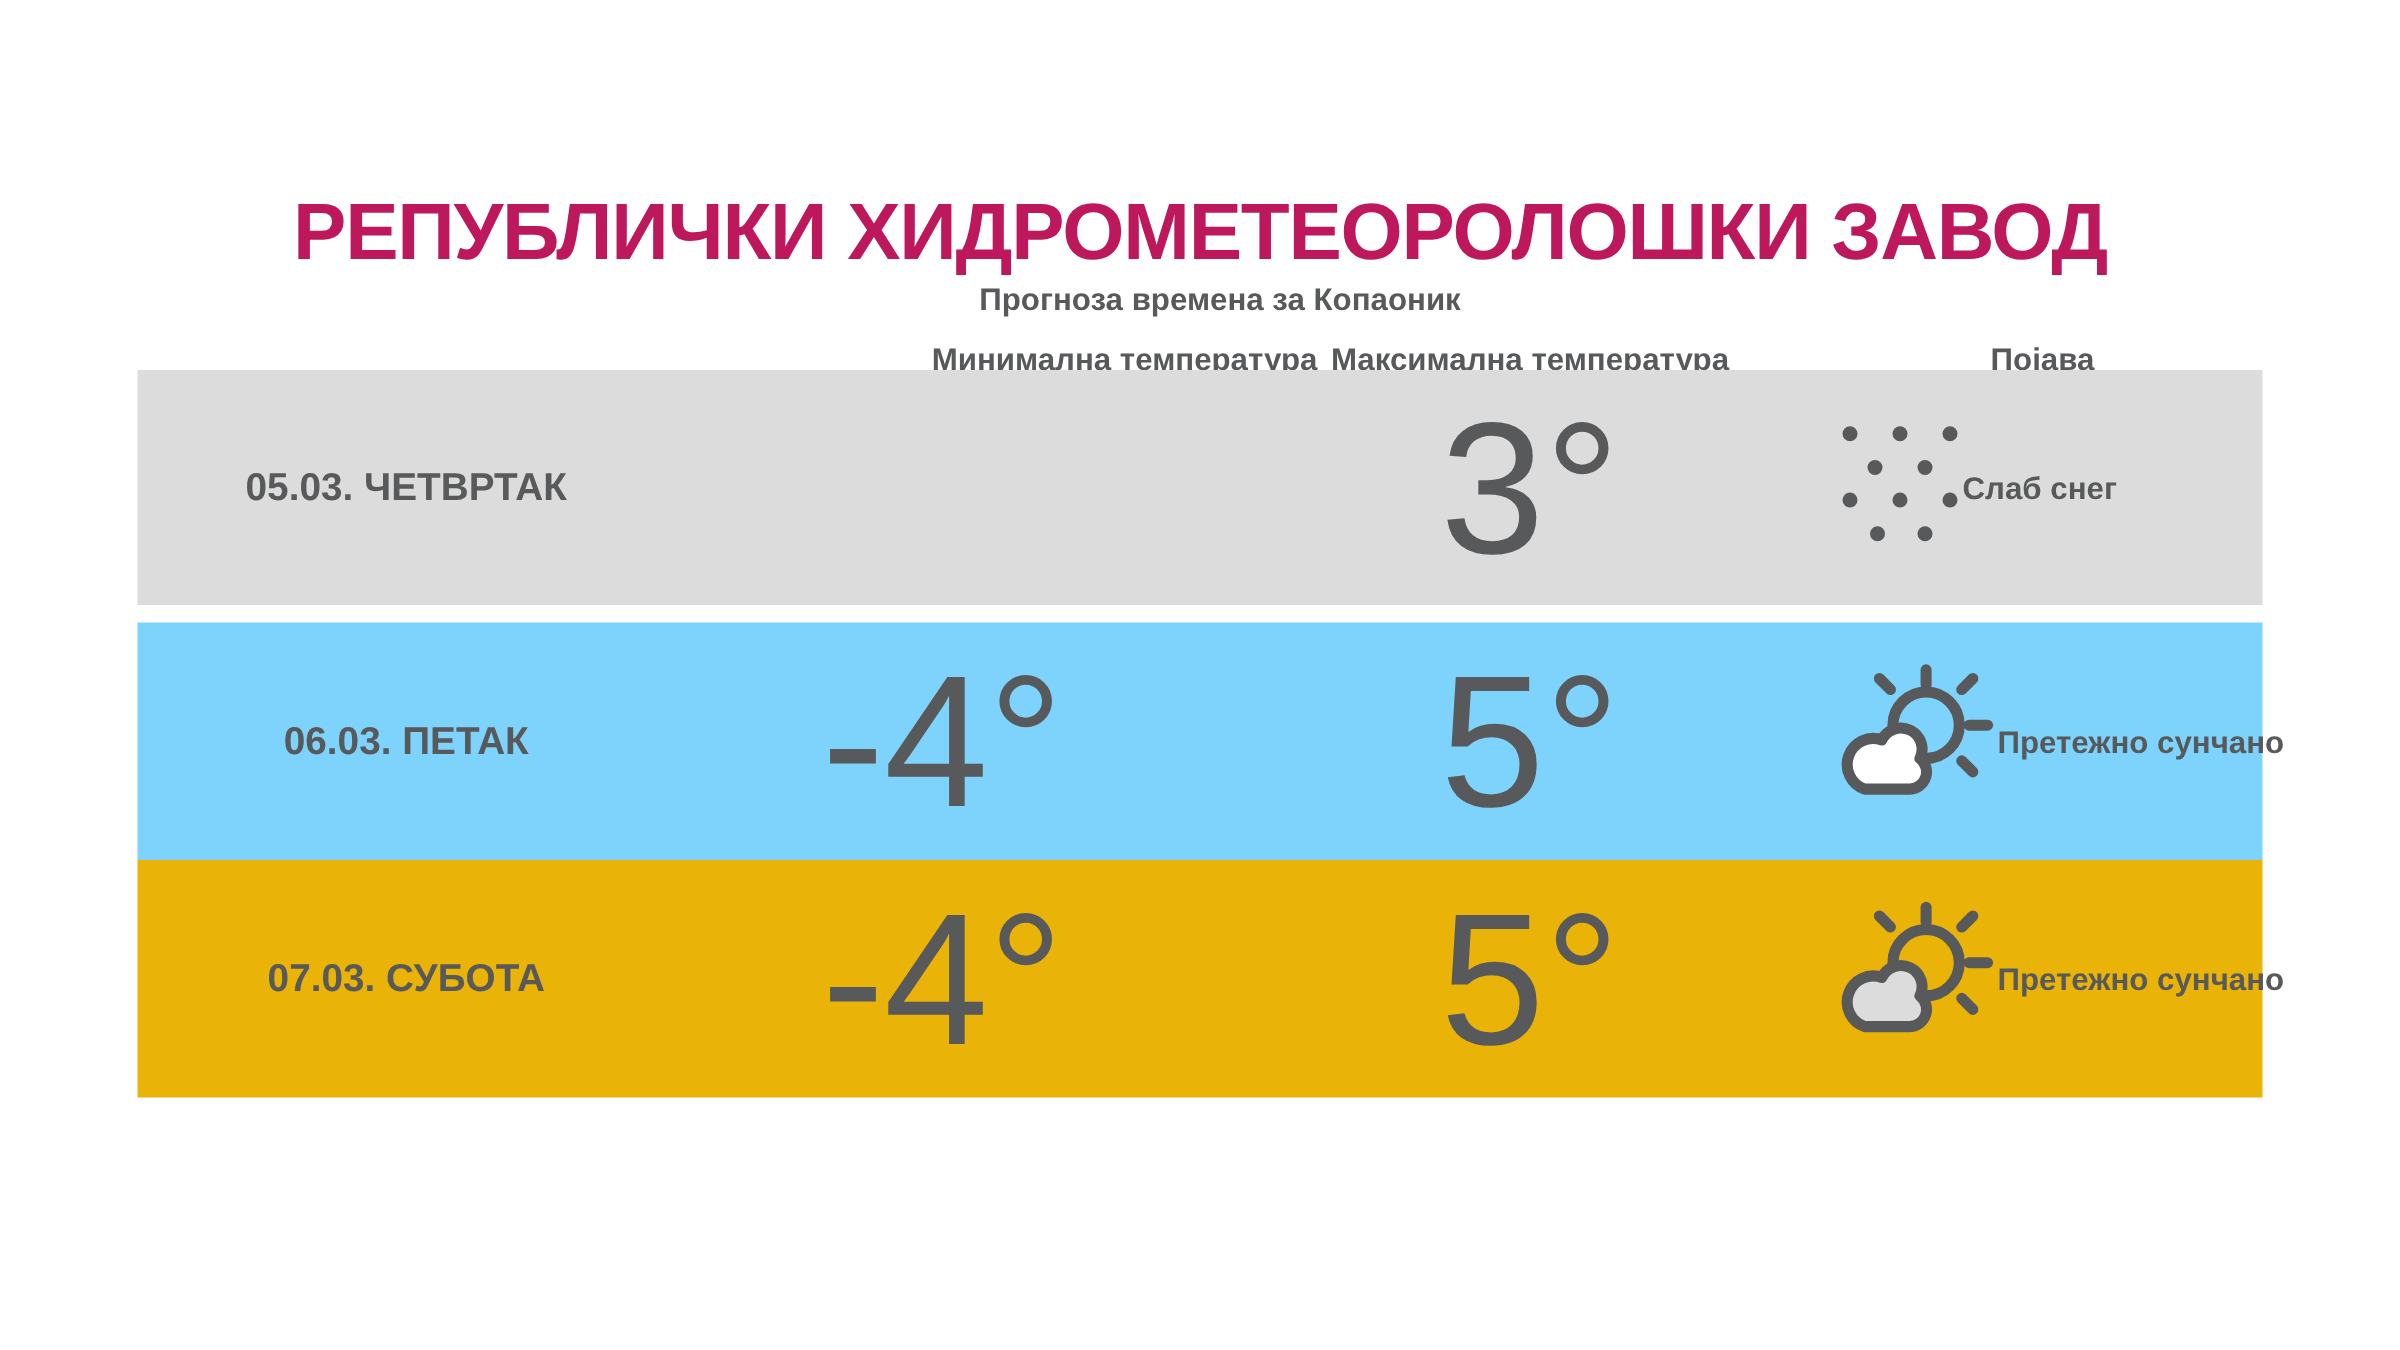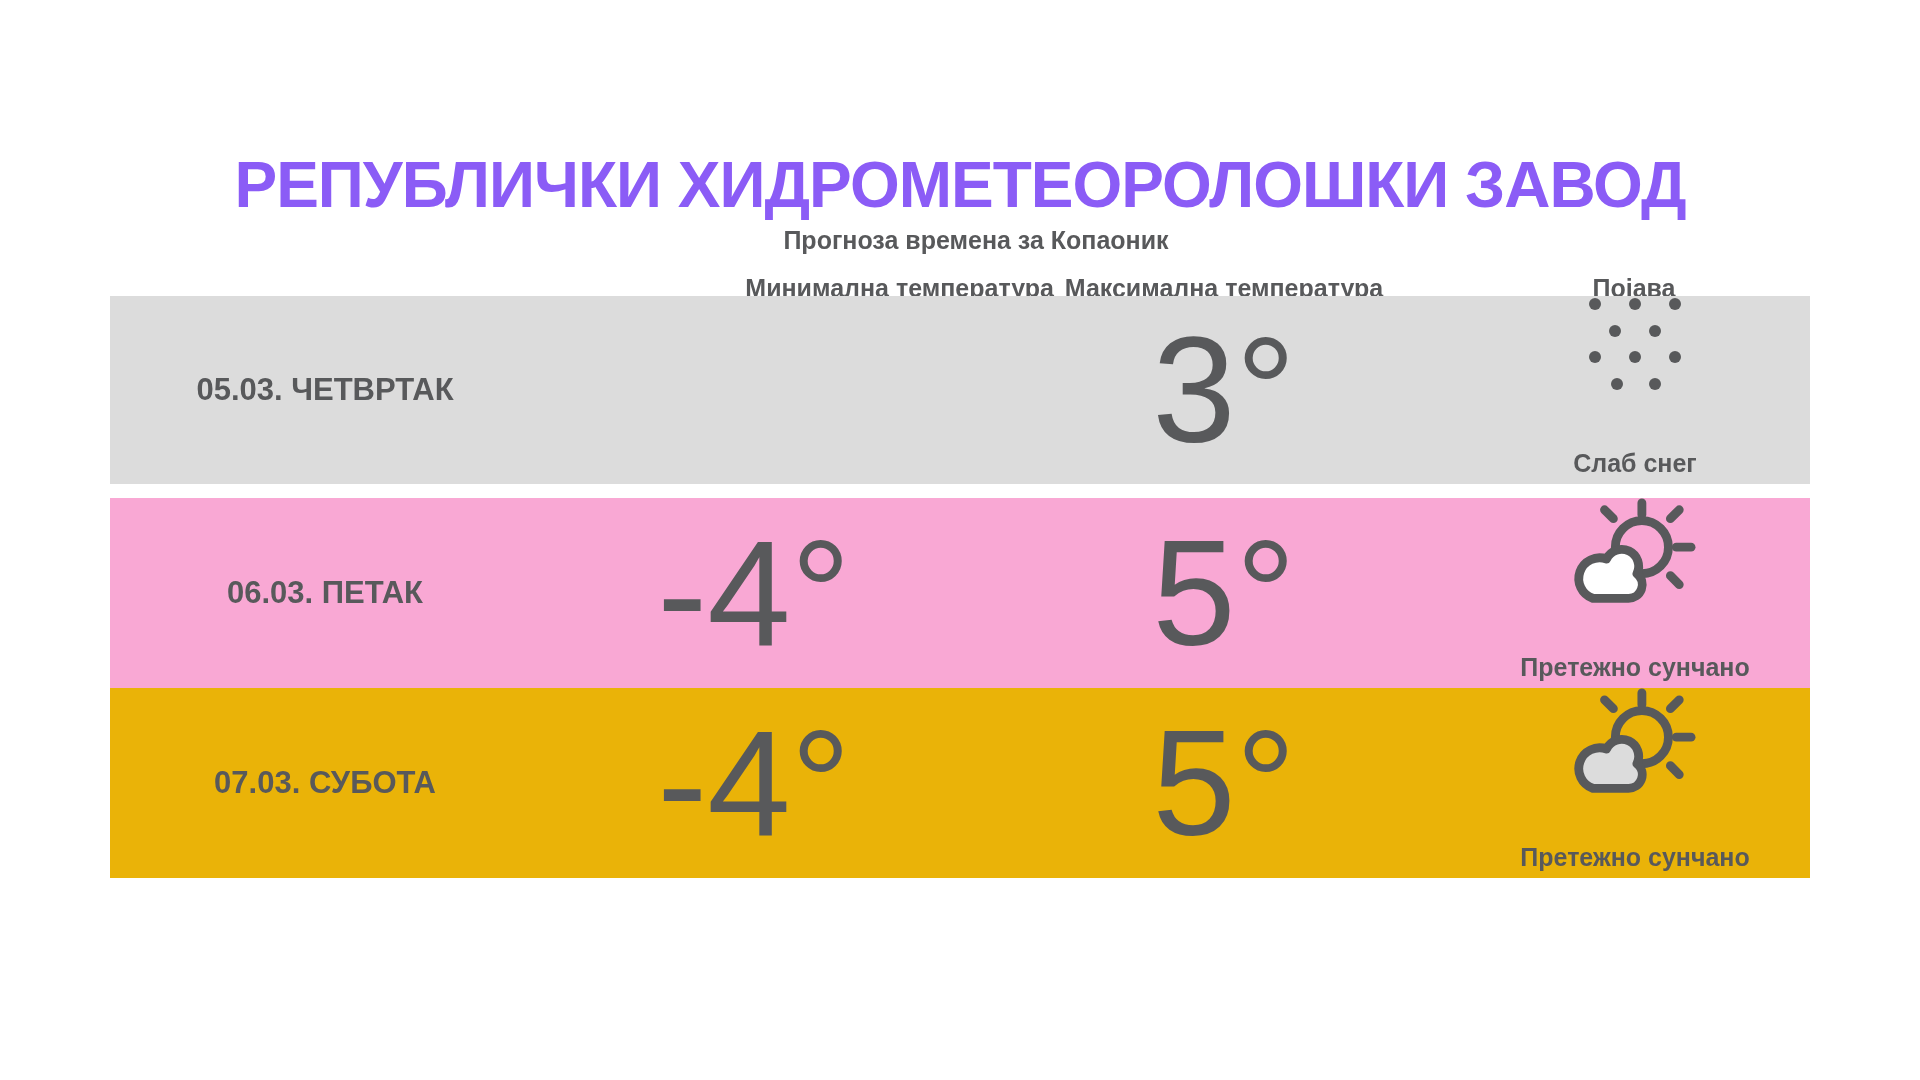--- a/index.html
+++ b/index.html
@@ -19,21 +19,21 @@
   .title {
     position: absolute;
     top: 152px;
     left: 0;
     width: 1920px;
     text-align: center;
     font-size: 64px;
     line-height: 66px;
     font-weight: bold;
     letter-spacing: -1px;
-    color: #8b5cf6;
+    color: #be185d;
     white-space: nowrap;
   }
   .subtitle {
     position: absolute;
     top: 226px;
     left: 0;
     width: 1920px;
     text-align: center;
     font-size: 25px;
     font-weight: bold;
@@ -51,21 +51,21 @@
   .col-header.min { left: 454px; width: 600px; text-align: right; }
   .col-header.max { left: 924px; width: 600px; }
   .col-header.phen { left: 1484px; width: 300px; }
 
   .row {
     position: absolute;
     left: 110px;
     width: 1700px;
   }
   .row.row1 { top: 296px; height: 188px; background: #dcdcdc; }
-  .row.row2 { top: 498px; height: 190px; background: #f9a8d4; }
+  .row.row2 { top: 498px; height: 190px; background: #7dd3fc; }
   .row.row3 { top: 688px; height: 190px; background: #eab308; }
 
   .cell {
     position: absolute;
     top: 0;
     height: 100%;
   }
   .day {
     left: 0;
     width: 430px;
@@ -83,23 +83,23 @@
     font-size: 150px;
     font-weight: 400;
     white-space: nowrap;
   }
   .temp.min { left: 444px; width: 400px; }
   .temp.max { left: 914px; width: 400px; }
   .phen-cell {
     left: 1360px;
     width: 330px;
     display: flex;
-    flex-direction: column;
+    flex-direction: row;
     align-items: center;
-    justify-content: space-between;
+    justify-content: flex-start;
     padding-bottom: 6px;
     box-sizing: border-box;
   }
   .icon { display: block; }
   .icon svg { display: block; }
   .phen-label {
     font-size: 25px;
     font-weight: bold;
     margin-top: 8px;
     white-space: nowrap;

